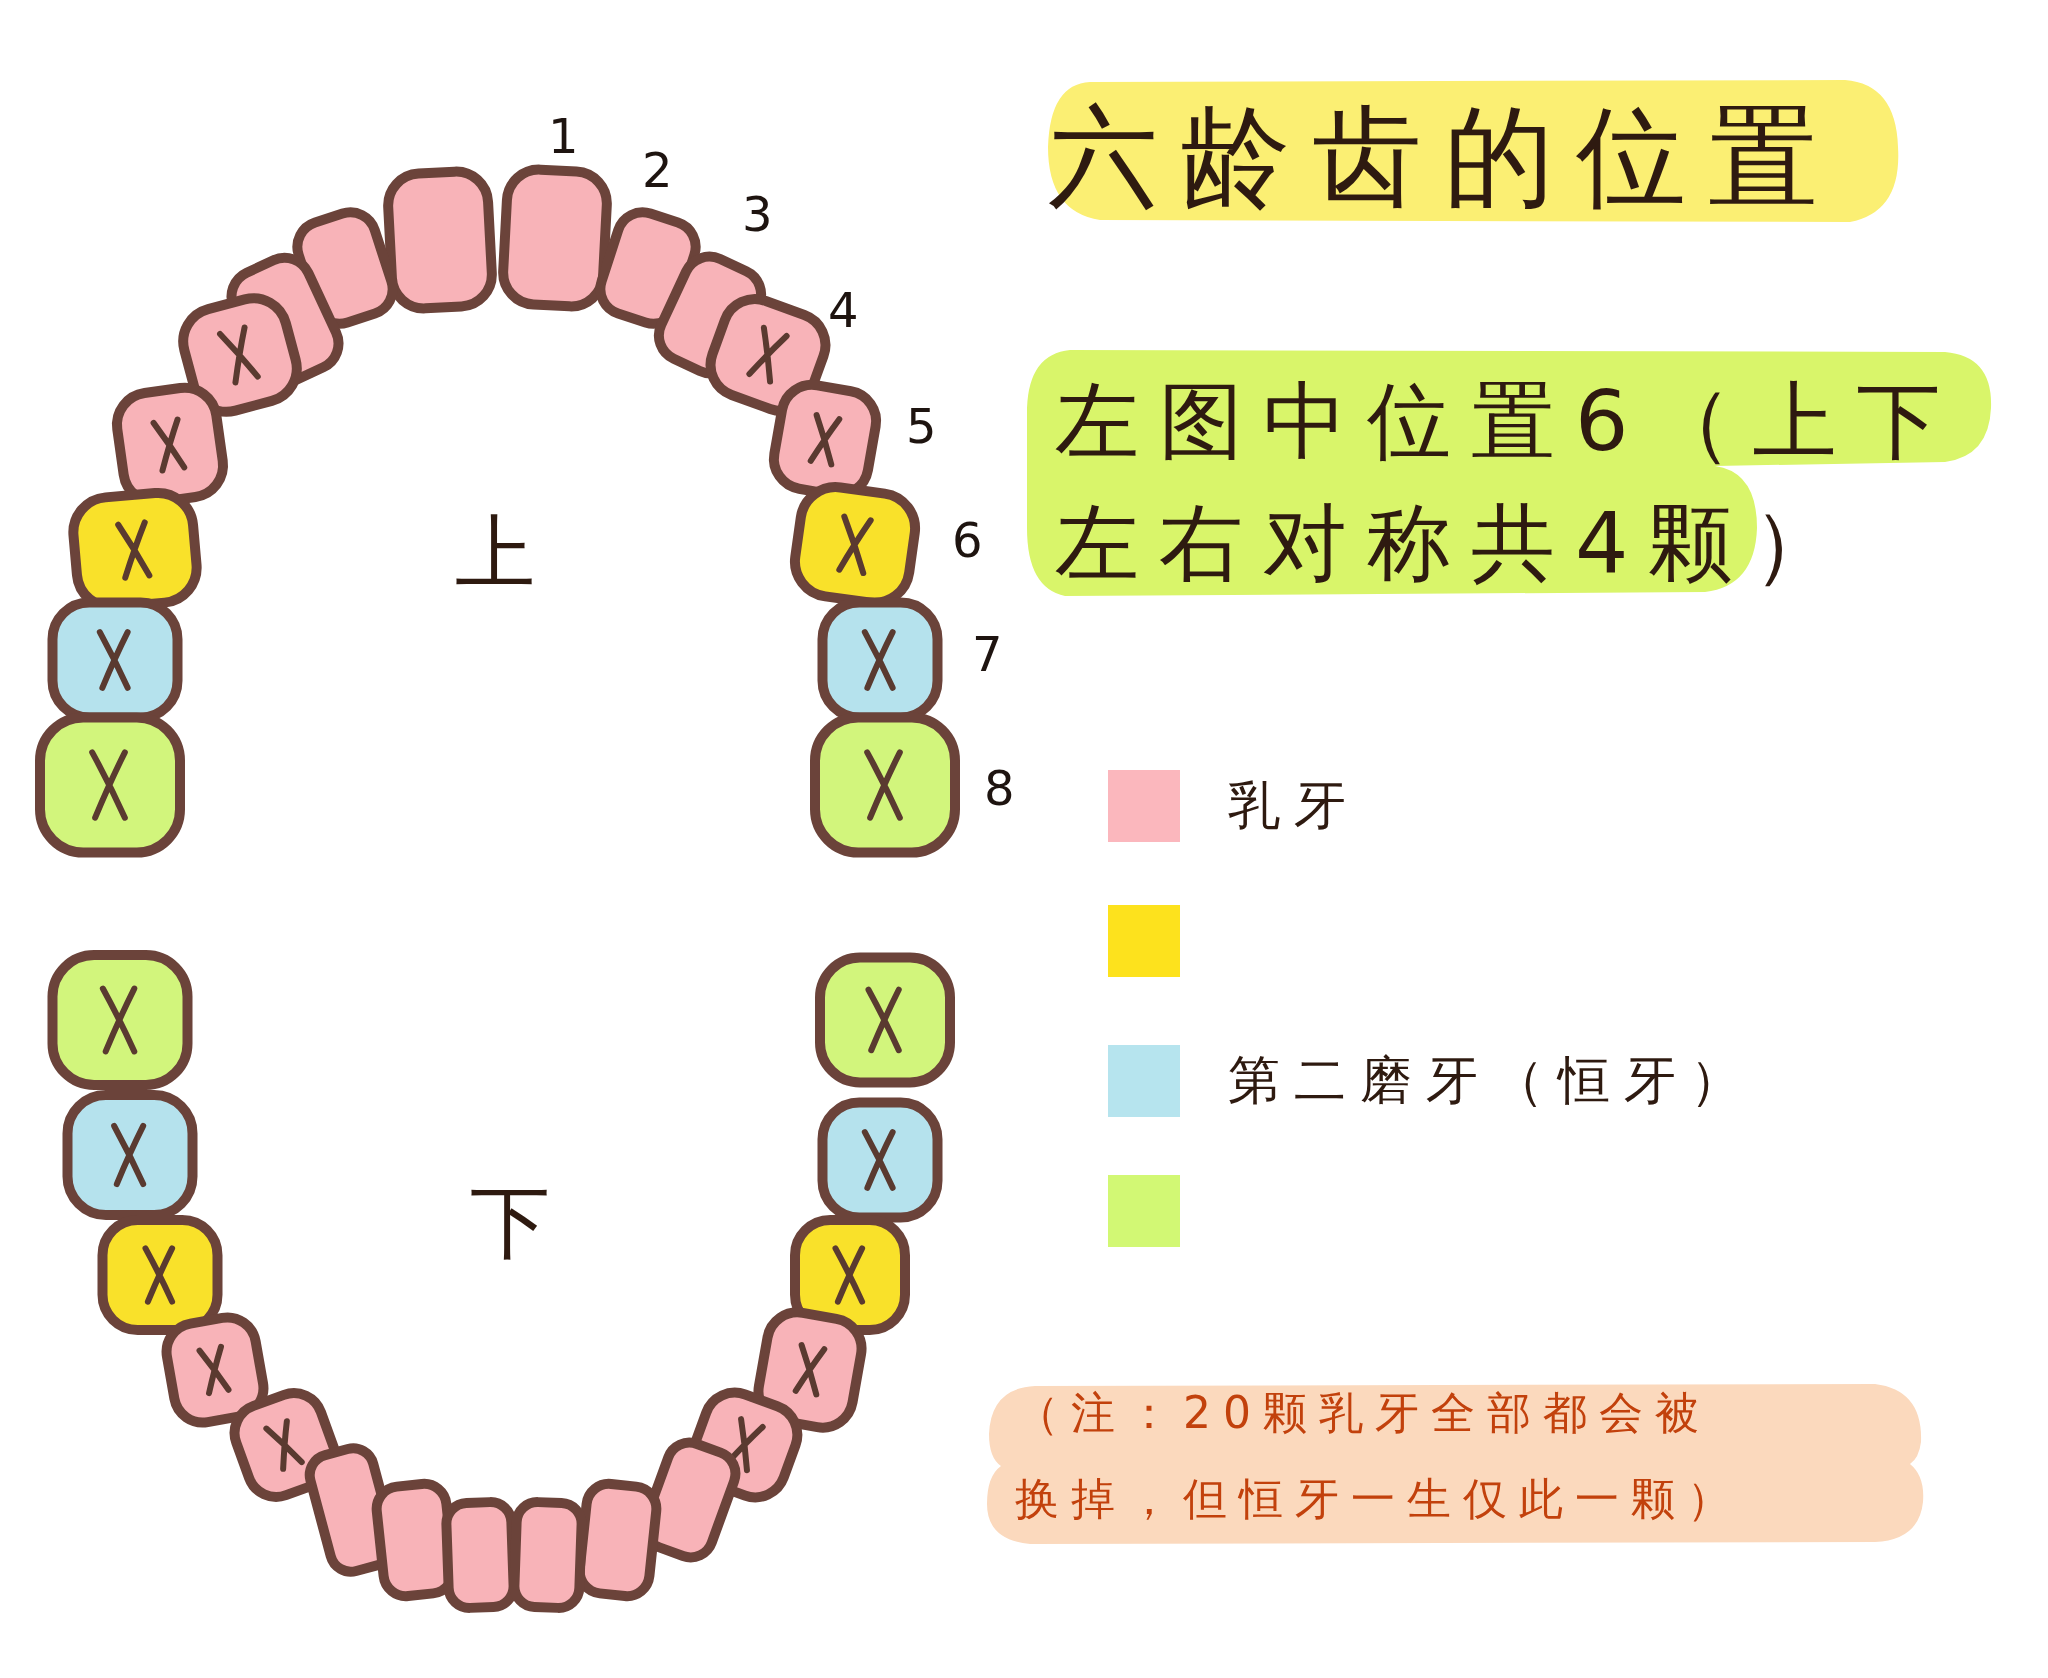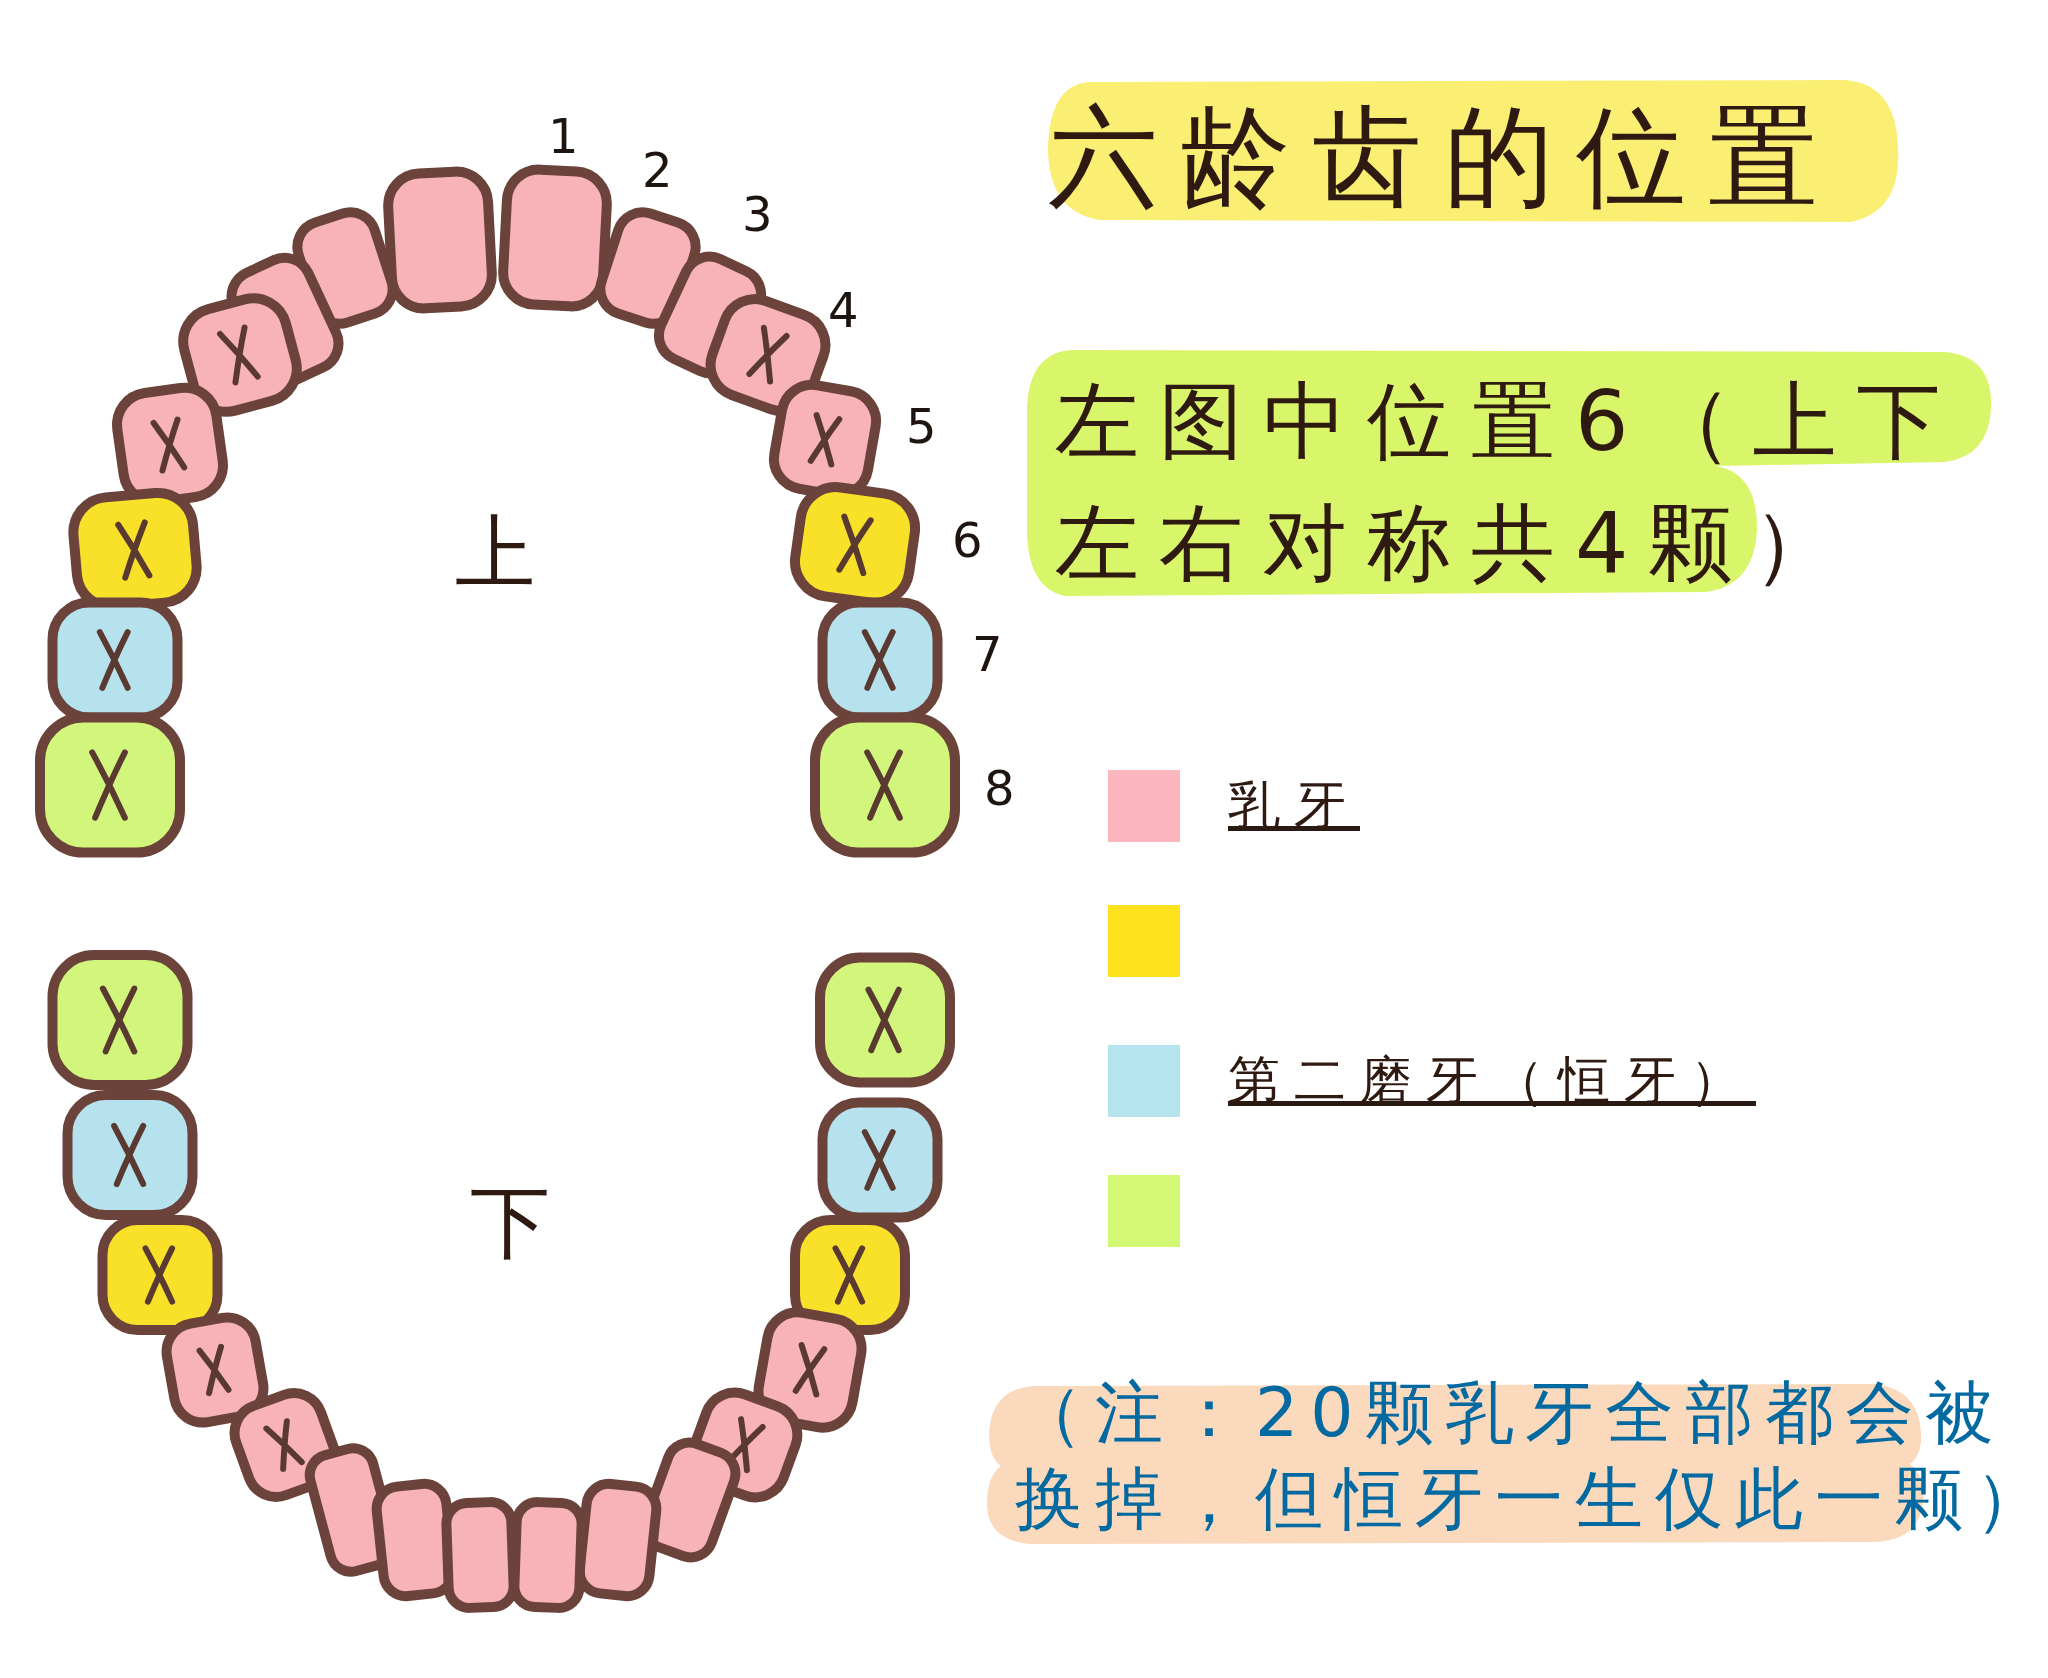--- a/index.html
+++ b/index.html
@@ -2,24 +2,24 @@
 <html><head>
 <meta charset="utf-8">
 <style>
   html, body { margin: 0; padding: 0; background: #ffffff; }
   body { width: 2048px; height: 1678px; position: relative; overflow: hidden;
          font-family: "DejaVu Sans", sans-serif; color: #2a1a14; }
   #canvas { position: absolute; left: 0; top: 0; }
   .pill { position: absolute; }
   .title-text { position: absolute; font-size: 110px; letter-spacing: 22px; font-weight: normal; color: #2e1a10; white-space: nowrap; }
   .callout-text { position: absolute; font-size: 84px; letter-spacing: 20px; color: #2e1a10; white-space: nowrap; line-height: 130px; }
-  .legend-row { position: absolute; left: 1108px; display: flex; align-items: center; text-decoration: underline; }
+  .legend-row { position: absolute; left: 1108px; display: flex; align-items: center; }
   .legend-swatch { width: 72px; height: 72px; }
   .legend-label { margin-left: 48px; font-size: 52px; letter-spacing: 14px; color: #2e1a10; white-space: nowrap; }
-  .note-text { position: absolute; font-size: 68px; letter-spacing: 12px; color: #0369a1; white-space: nowrap; line-height: 86px; }
+  .note-text { position: absolute; font-size: 44px; letter-spacing: 12px; color: #c2410c; white-space: nowrap; line-height: 86px; }
   .arch-label { position: absolute; font-size: 80px; color: #2e1a10; }
   .num { position: absolute; font-size: 48px; font-family: "DejaVu Sans", sans-serif; color: #1e1410; }
 </style>
 </head>
 <body>
 
 <svg id="canvas" width="2048" height="1678" viewBox="0 0 2048 1678">
   <g id="upper-arch" stroke="#6b433a" stroke-width="10" stroke-linejoin="round">
       <g transform="translate(440,240) rotate(-3)">
         <rect x="-50" y="-67.5" width="100" height="135" rx="32" ry="32" fill="#f8b3b8"></rect>

